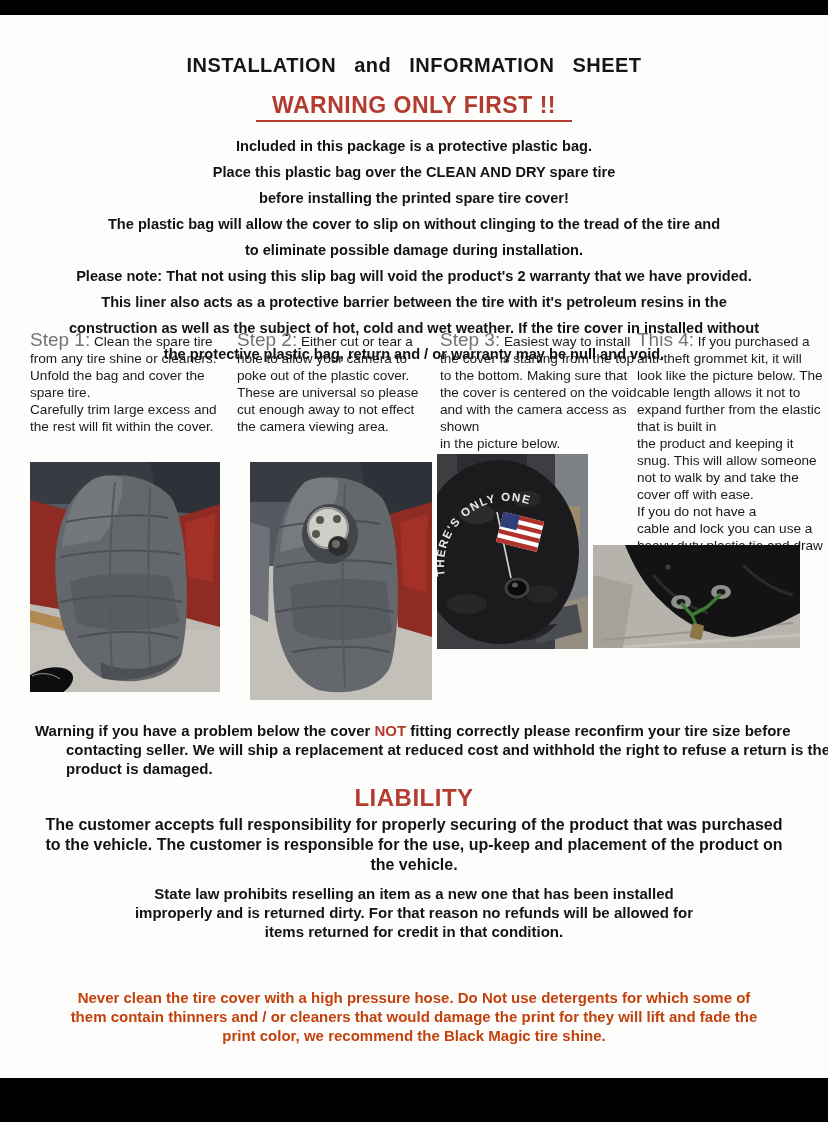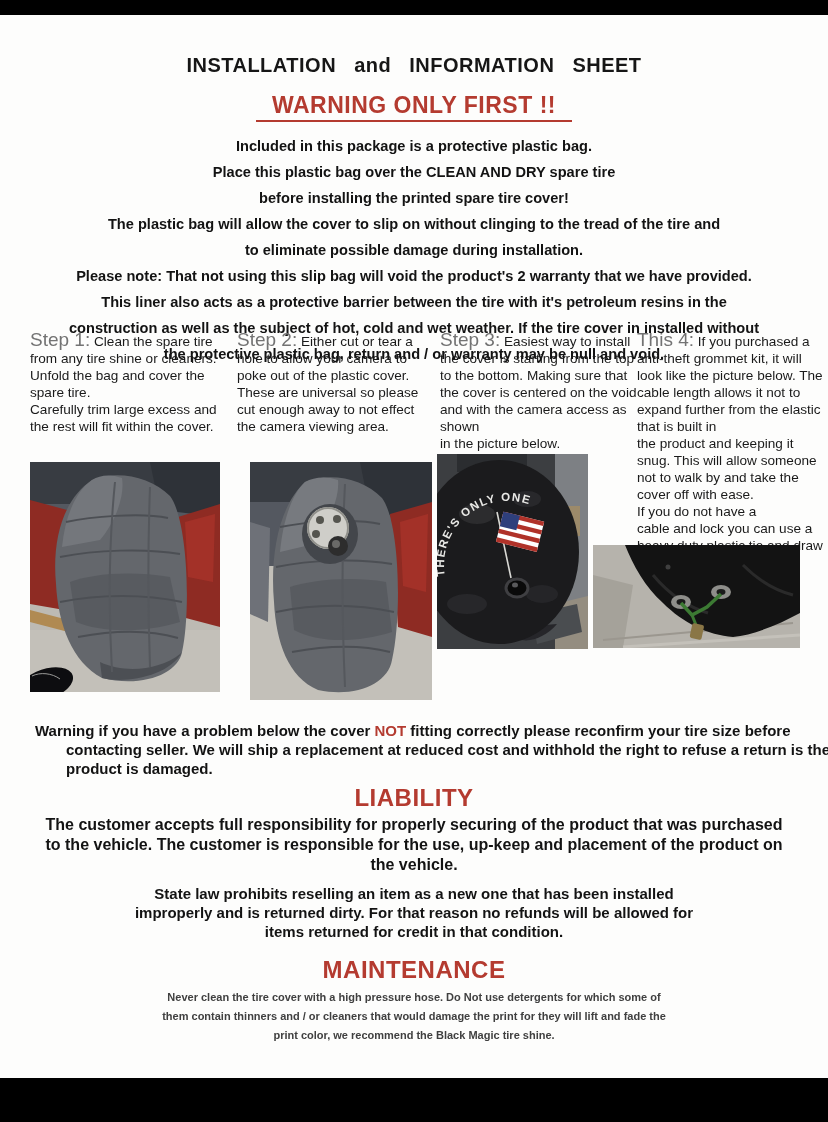--- a/index.html
+++ b/index.html
@@ -66,21 +66,21 @@
   .liability-text{
     top:800px;font-size:16px;font-weight:bold;color:#131313;
     line-height:20px;white-space:pre-line;
   }
   .state-law{
     top:869px;font-size:15px;font-weight:bold;color:#131313;
     line-height:19px;white-space:pre-line;
   }
   .maintenance-head{top:941px;}
   .maintenance-text{
-    top:973px;font-size:11px;font-weight:bold;color:#404040;
+    top:973px;font-size:15px;font-weight:bold;color:#c2410c;
     line-height:19px;white-space:pre-line;
   }
 </style>
 </head>
 <body>
 
 <div class="page">
   <div class="sheet">
 
     <div class="abs center title">INSTALLATION and INFORMATION SHEET</div>
@@ -225,21 +225,20 @@
     <div class="abs fit-warning"><span>Warning if you have a problem below the cover  </span><span class="red-inline">NOT</span><span> fitting correctly please reconfirm your tire size before contacting seller. We will ship a replacement at reduced cost and withhold the right to refuse a return is the product is damaged.</span></div>
 
     <div class="abs center section-head liability-head">LIABILITY</div>
     <div class="abs center liability-text">The customer accepts full responsibility for properly securing of the product that was purchased
 to the vehicle.  The customer is responsible for the use, up-keep and placement of the product on
 the vehicle.</div>
     <div class="abs center state-law">State law prohibits reselling an item as a new one that has been installed
 improperly and is returned dirty. For that reason no refunds will be allowed for
 items returned for credit in that condition.</div>
 
-    <div class="abs center section-head maintenance-head">MAINTENANCE</div>
     <div class="abs center maintenance-text">Never clean the tire cover with a high pressure hose.  Do Not  use detergents for which some of
 them contain thinners and / or cleaners that would damage the print for they will lift and fade the
 print color, we recommend the Black Magic tire shine.</div>
 
   </div>
 
   <div class="letterbox top"></div>
   <div class="letterbox bottom"></div>
 </div>
 

